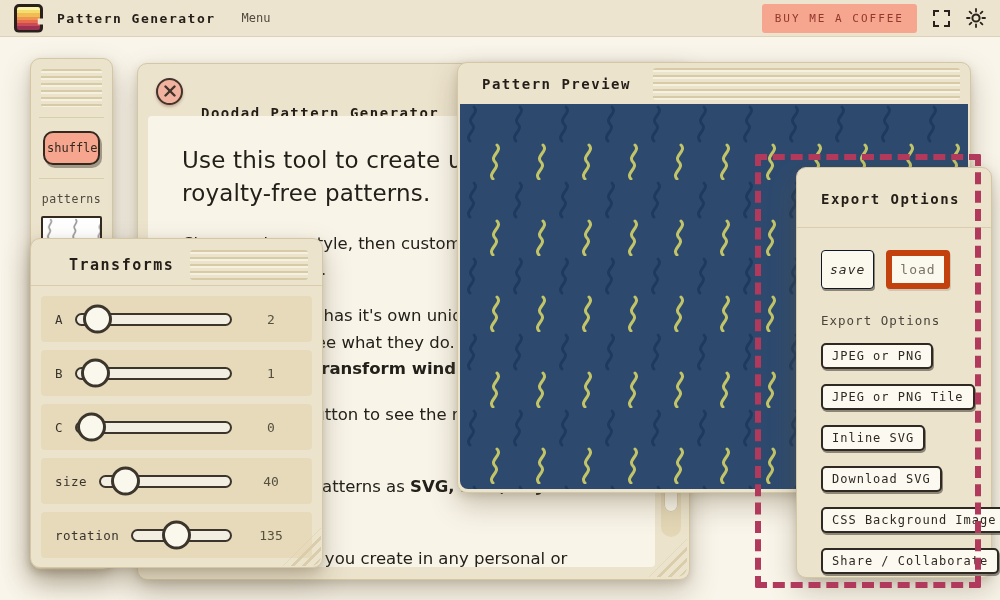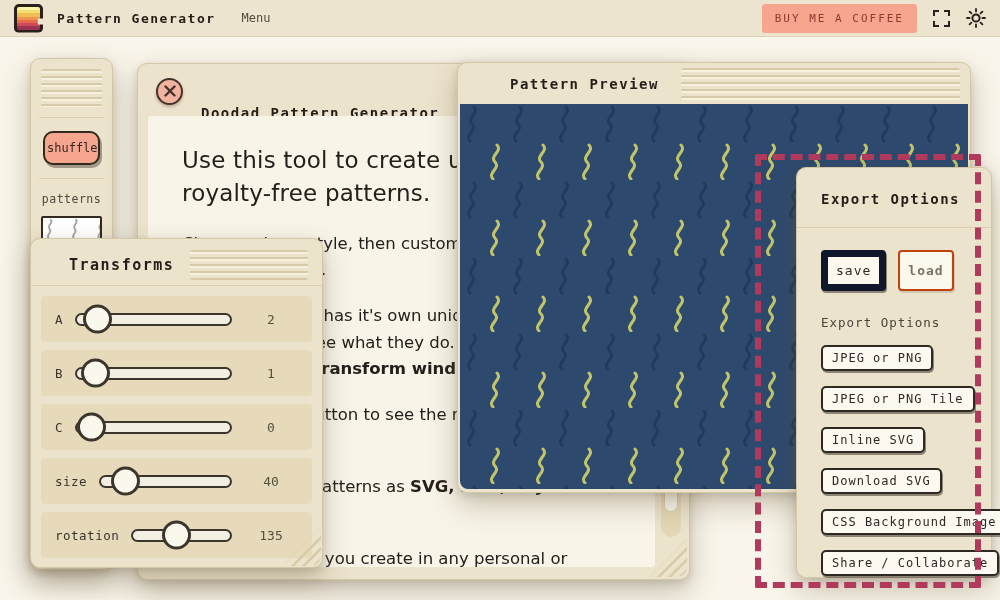--- a/index.html
+++ b/index.html
@@ -58,38 +58,38 @@
                   border-radius:10px; cursor:pointer; }
   .scroll-thumb { position:absolute; left:3px; width:14px; top:60%; height:34%; background:#faf7ec;
                   border-radius:7px; box-shadow:inset 0 0 0 1px #d8ccae; cursor:grab; }
   .resize-corner { position:absolute; right:2px; bottom:2px; width:38px; height:38px;
                    clip-path:polygon(100% 0,100% 100%,0 100%);
                    background:repeating-linear-gradient(135deg,#d9cdab 0 3px,rgba(0,0,0,0) 3px 8px);
                    border-bottom-right-radius:10px; cursor:nwse-resize; }
 
   
   .preview { left:457px; top:62px; width:514px; height:431px; z-index:3; }
-  .preview-header { height:41px; display:flex; align-items:center; gap:22px; padding:0 10px 0 24px;margin-left:28px; }
+  .preview-header { height:41px; display:flex; align-items:center; gap:22px; padding:0 10px 0 24px; }
   .preview-header .win-title { font-size:14px; }
   .preview-header .grip { flex:1; height:32px; }
   .pattern-area { position:absolute; left:2px; right:2px; top:41px; bottom:3px;
                   border-radius:0 0 8px 8px; overflow:hidden; }
   .pattern-area svg { display:block; width:100%; height:100%; }
 
   
   .export { left:796px; top:167px; width:196px; height:411px; z-index:4; padding:16px 14px 14px; }
   .export-header { display:flex; align-items:center; gap:14px; padding:0 4px 0 10px; }
   .export-header .win-title { font-size:14px; }
   .export-header .grip { flex:1; height:30px; }
   .export .divider { margin:13px -14px 0; }
   .saveload { margin:22px 0 0 10px; display:flex; gap:12px; }
   .btn-save,.btn-load { font-family:inherit; font-size:13px; letter-spacing:1px; padding:6px 8px;
                         background:#fbf8ee; border-radius:4px; cursor:pointer; }
-  .btn-save { border:7px solid #0f172a; color:#2e2922; box-shadow:1px 2px 0 rgba(46,41,34,.5); }
-  .btn-load { border:2px solid #c2410c; color:#7a7263; box-shadow:1px 2px 0 rgba(46,41,34,.15);font-weight:bold; }
+  .btn-save { border:1px solid #0f172a; color:#2e2922; box-shadow:1px 2px 0 rgba(46,41,34,.5);font-style:italic; }
+  .btn-load { border:6px solid #c2410c; color:#7a7263; box-shadow:1px 2px 0 rgba(46,41,34,.15); }
   .export-label { margin:24px 0 0 10px; font-size:12.5px; letter-spacing:1px; color:#4a443a; }
   .export-list { margin:15px 0 0 10px; display:flex; flex-direction:column; gap:15px; align-items:flex-start; }
   .ex-btn { font-family:inherit; font-size:12px; letter-spacing:1px; color:#2e2922; background:#fcf9f0;
             border:2px solid #2e2922; border-radius:5px; padding:4px 9px; white-space:nowrap;
             box-shadow:1px 2px 0 rgba(46,41,34,.5); cursor:pointer; }
 
   
   .transforms { left:30px; top:238px; width:293px; height:330px; z-index:6; padding:0 10px; }
   .transforms-header { height:46px; display:flex; align-items:center; gap:16px; padding:6px 4px 0 28px; }
   .transforms-header .win-title { font-size:15px; }

